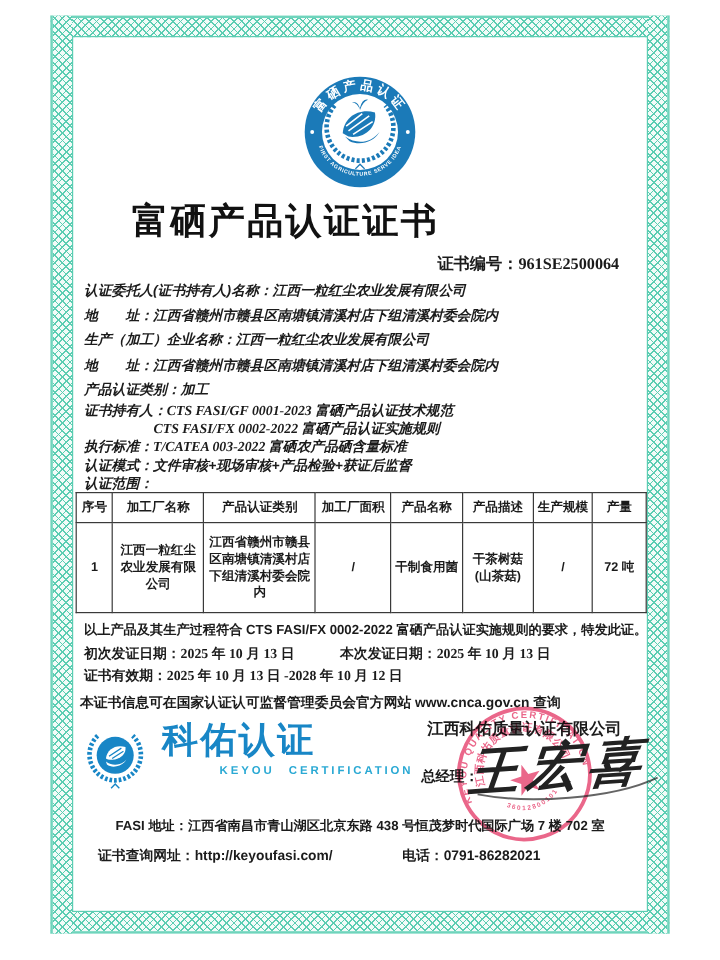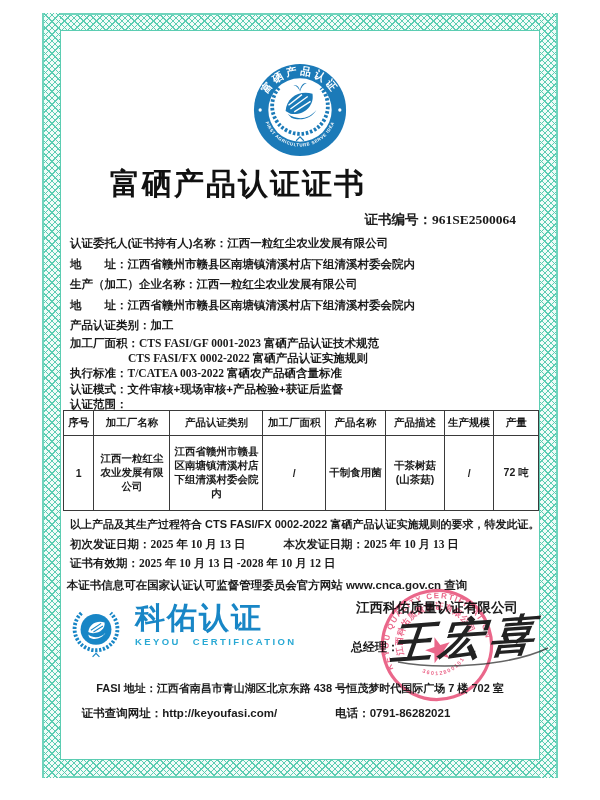--- a/index.html
+++ b/index.html
@@ -29,21 +29,21 @@
                  border:1px solid #5bcdb2; }
 
   
   .badge-wrap { position:absolute; top:62px; left:0; width:600px; text-align:center; }
   .title { position:absolute; top:164px; left:0; width:476px; text-align:center;
            font-size:30px; font-weight:bold; letter-spacing:2px; color:#111; }
   .cert-line { position:absolute; top:211px; right:84px; font-size:13.5px; font-weight:bold;
                font-family:"Liberation Serif","DejaVu Serif",serif; }
 
   
-  .fields { position:absolute; top:233px; left:70px; width:472px; }
+  .fields { position:absolute; top:233px; left:70px; width:472px;font-style:italic; }
   .f-line { font-size:11.5px; font-weight:bold; line-height:20.5px; white-space:nowrap; }
   .f-line.dense { line-height:15.4px; }
   .f-line .latinish { font-family:"Liberation Serif","DejaVu Serif",serif; }
   .f-cont { padding-left:58px; }
 
   
   .range-table { position:absolute; top:410px; left:63px; width:476px;
                  border-collapse:collapse; font-size:10.5px; text-align:center; }
   .range-table th, .range-table td { border:1px solid #3a3a3a; padding:1px 2px; font-weight:bold; }
   .range-table th { height:25px;margin-top:41px; }
@@ -56,21 +56,21 @@
   .date-row1 .gap { display:inline-block; width:38px; }
   .date-row2 { position:absolute; top:556px; left:70px; font-size:11.5px; font-weight:bold; }
   .serif { font-family:"Liberation Serif","DejaVu Serif",serif; }
   .cnca-line { position:absolute; top:578px; left:0; width:534px; text-align:center;
                font-size:11.5px; font-weight:bold; }
 
   
   .logo-group { position:absolute; left:66px; top:602px; display:flex; }
   .logo-text { margin-left:9px; }
   .logo-cn { font-size:30px; font-weight:bold; color:#1886c6; letter-spacing:2px; line-height:32px; }
-  .logo-en { font-size:9.5px; font-weight:bold; color:#2aa9d4; letter-spacing:2.4px; margin-top:2px; }
+  .logo-en { font-size:9.5px; font-weight:bold; color:#2aa9d4; letter-spacing:2.4px; margin-top:2px;margin-left:48px; }
   .company-line { position:absolute; left:356px; top:599px; font-size:13.5px; font-weight:bold; }
   .manager-line { position:absolute; left:351px; top:639px; font-size:12px; font-weight:bold; }
   .stamp { position:absolute; left:378px; top:586px; width:118px; height:118px;
            opacity:.88; mix-blend-mode:multiply; }
   .signature { position:absolute; left:390px; top:604px; width:165px; height:72px; }
   .fasi-line { position:absolute; top:681px; left:0; width:600px; text-align:center;
                font-size:11px; font-weight:bold; }
   .query-row { position:absolute; top:706px; left:62px; width:408px; display:flex;
                justify-content:center; gap:58px; font-size:11.5px; font-weight:bold; }
 </style>
@@ -128,21 +128,21 @@
     <div class="f-line">
       <span>生产（加工）企业名称：</span><span>江西一粒红尘农业发展有限公司</span>
     </div>
     <div class="f-line">
       <span>地　　址：</span><span>江西省赣州市赣县区南塘镇清溪村店下组清溪村委会院内</span>
     </div>
     <div class="f-line">
       <span>产品认证类别：</span><span>加工</span>
     </div>
     <div class="f-line dense">
-      <span>加工厂面积：</span><span class="latinish">CTS FASI/GF 0001-2023 富硒产品认证技术规范</span>
+      <span>证书持有人：</span><span class="latinish">CTS FASI/GF 0001-2023 富硒产品认证技术规范</span>
     </div>
     <div class="f-line dense f-cont">
       <span class="latinish">CTS FASI/FX 0002-2022 富硒产品认证实施规则</span>
     </div>
     <div class="f-line dense">
       <span>执行标准：</span><span class="latinish">T/CATEA 003-2022 富硒农产品硒含量标准</span>
     </div>
     <div class="f-line dense">
       <span>认证模式：</span><span>文件审核+现场审核+产品检验+获证后监督</span>
     </div>

